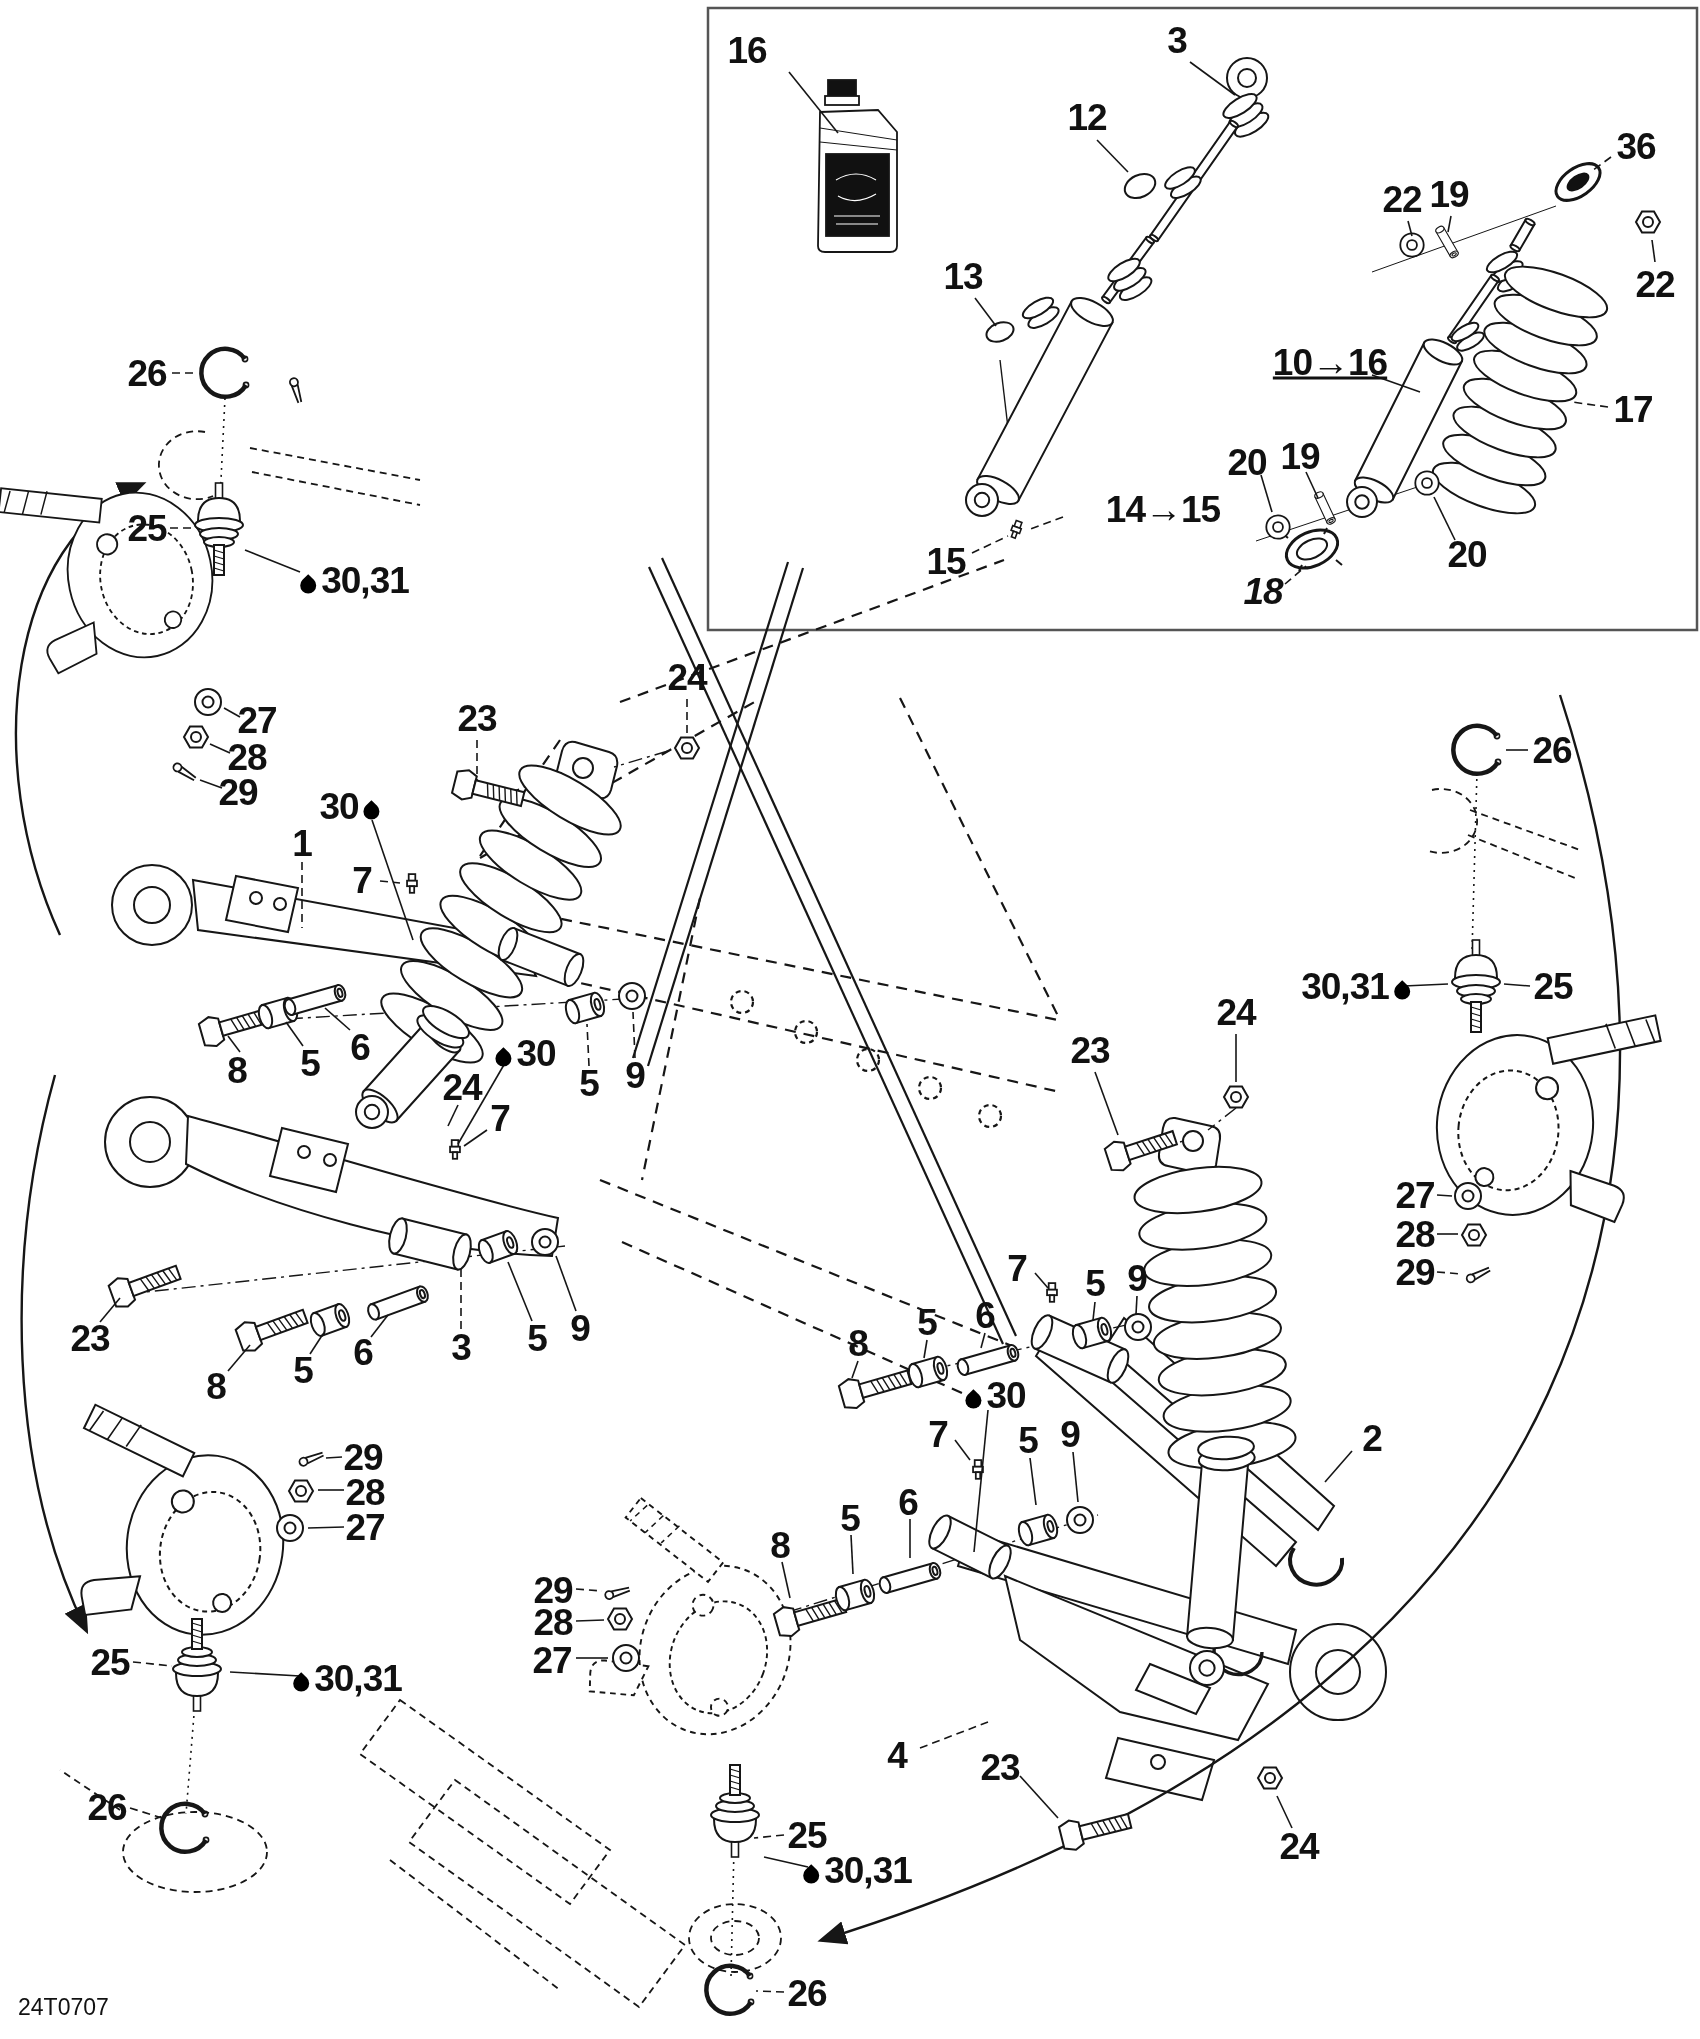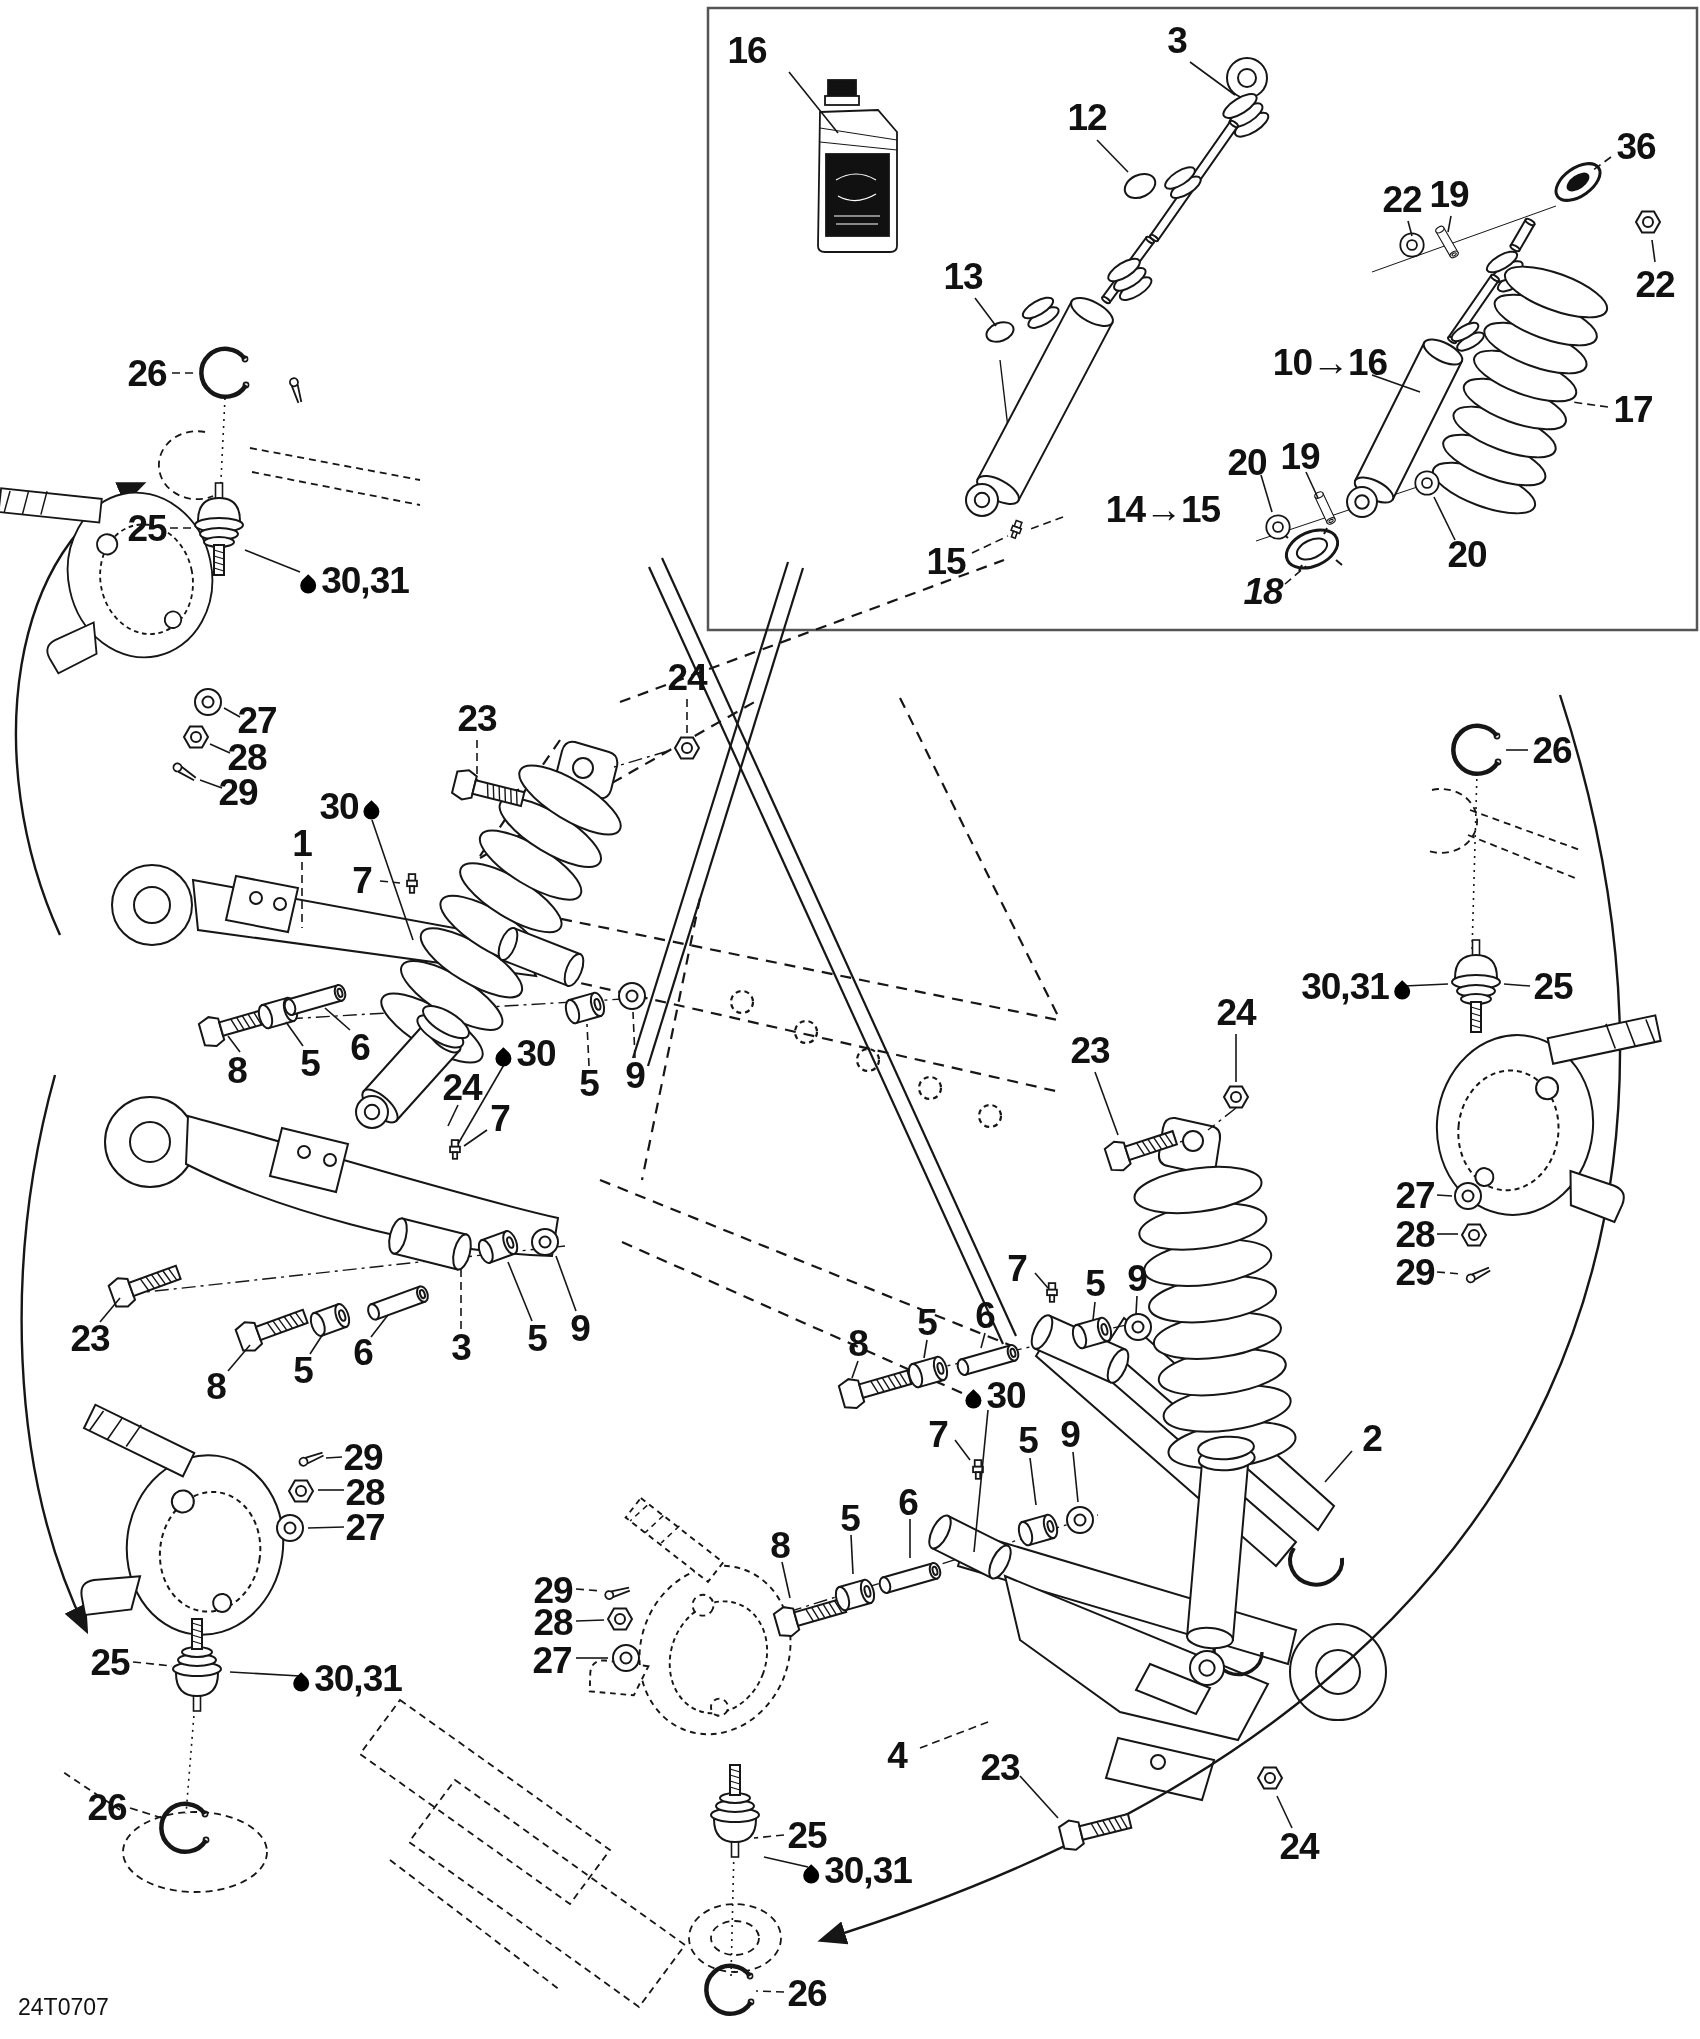--- a/index.html
+++ b/index.html
@@ -521,21 +521,21 @@
       <div class="co" style="left: 747px; top: 50px;">16</div>
       <div class="co" style="left: 1177px; top: 40px;">3</div>
       <div class="co" style="left: 1087px; top: 117px;">12</div>
       <div class="co" style="left: 963px; top: 276px;">13</div>
       <div class="co" style="left: 1120px; top: 509px; margin-left: 43px;">14→15</div>
       <div class="co" style="left: 946px; top: 561px;">15</div>
       <div class="co" style="left: 1402px; top: 199px;">22</div>
       <div class="co" style="left: 1449px; top: 194px;">19</div>
       <div class="co" style="left: 1636px; top: 146px;">36</div>
       <div class="co" style="left: 1655px; top: 284px;">22</div>
-      <div class="co" style="left: 1330px; top: 362px;">10→16</div>
+      <div class="co" style="left: 1330px; top: 362px; text-decoration: underline;">10→16</div>
       <div class="co" style="left: 1633px; top: 409px;">17</div>
       <div class="co" style="left: 1247px; top: 462px;">20</div>
       <div class="co" style="left: 1300px; top: 456px;">19</div>
       <div class="co" style="left: 1467px; top: 554px;">20</div>
       <div class="co" style="left: 1263px; top: 591px; font-style: italic;">18</div>
       <div class="co" style="left: 147px; top: 373px;">26</div>
       <div class="co" style="left: 147px; top: 528px;">25</div>
       <div class="co" style="left: 352px; top: 580px;"><span class="drop"></span>30,31</div>
       <div class="co" style="left: 257px; top: 720px;">27</div>
       <div class="co" style="left: 247px; top: 757px;">28</div>

